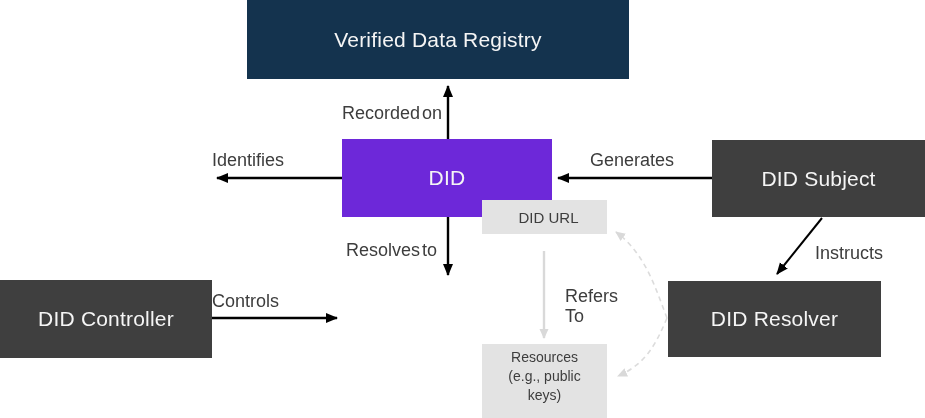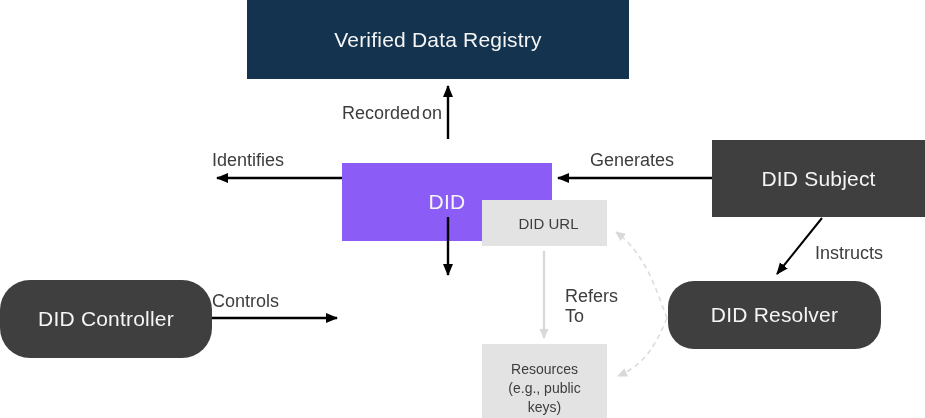--- a/index.html
+++ b/index.html
@@ -7,34 +7,34 @@
     position:relative;width:925px;height:418px;background:#ffffff;
     font-family:"Liberation Sans", sans-serif;overflow:hidden;
   }
   .node{
     position:absolute;display:flex;align-items:center;justify-content:center;
     text-align:center;color:#f5f5f5;font-size:21px;letter-spacing:0.2px;
     z-index:1;box-sizing:border-box;
   }
   .node-registry{left:247px;top:0;width:382px;height:79px;background:#14334e;}
   .node-dark{background:#3f3f3f;}
-  .node-black{background:#8b5cf6;margin-top:24px;}
+  .node-black{background:#6d28d9;}
   .node-subject{left:0;top:140px;width:212px;height:77px;}
   .node-did{left:342px;top:139px;width:210px;height:78px;}
   .node-method{left:712px;top:140px;width:213px;height:77px;}
-  .node-controller{left:0;top:280px;width:212px;height:78px;border-radius:30px;}
+  .node-controller{left:0;top:280px;width:212px;height:78px;}
   .node-document{left:342px;top:280px;width:210px;height:78px;}
-  .node-resolver{left:668px;top:281px;width:213px;height:68px;border-radius:26px;}
+  .node-resolver{left:668px;top:281px;width:213px;height:76px;}
   .node-light{
     background:#e3e3e3;color:#3d3d3d;z-index:2;font-size:15px;letter-spacing:0;
   }
-  .node-url{left:482px;top:200px;width:125px;height:46px;padding-left:8px;}
+  .node-url{left:482px;top:200px;width:125px;height:34px;padding-left:8px;}
   .node-resources{
     left:482px;top:344px;width:125px;height:74px;font-size:14px;
-    line-height:19px;align-items:flex-start;padding-top:16px;
+    line-height:19px;align-items:flex-start;padding-top:4px;
   }
   .edges-layer{
     position:absolute;left:0;top:0;width:925px;height:418px;z-index:3;
     pointer-events:none;
   }
   .edge-label{
     position:absolute;color:#3d3d3d;font-size:18px;z-index:4;white-space:nowrap;
   }
   .edge-label.tight{word-spacing:-3px;}
   .lbl-recorded{left:330px;top:103px;width:112px;text-align:right;}
@@ -103,17 +103,18 @@
 
     <path d="M544,251 L544,338" stroke="#d9d9d9" stroke-width="2.4" fill="none" marker-end="url(#mG)"></path>
 
     <path d="M667,318 C656,290 646,254 616,232" stroke="#dcdcdc" stroke-width="1.6" stroke-dasharray="5 4" fill="none" marker-end="url(#mG)"></path>
     <path d="M667,318 C656,344 646,364 618,376" stroke="#dcdcdc" stroke-width="1.6" stroke-dasharray="5 4" fill="none" marker-end="url(#mG)"></path>
   </svg>
 
   <div class="edge-label tight lbl-recorded">Recorded on</div>
   <div class="edge-label lbl-identifies">Identifies</div>
   <div class="edge-label lbl-generates">Generates</div>
+  <div class="edge-label tight lbl-resolves">Resolves to</div>
   <div class="edge-label lbl-controls">Controls</div>
   <div class="edge-label lbl-instructs">Instructs</div>
   <div class="edge-label lbl-refers">Refers To</div>
 
 </div>
 
 </body></html>

